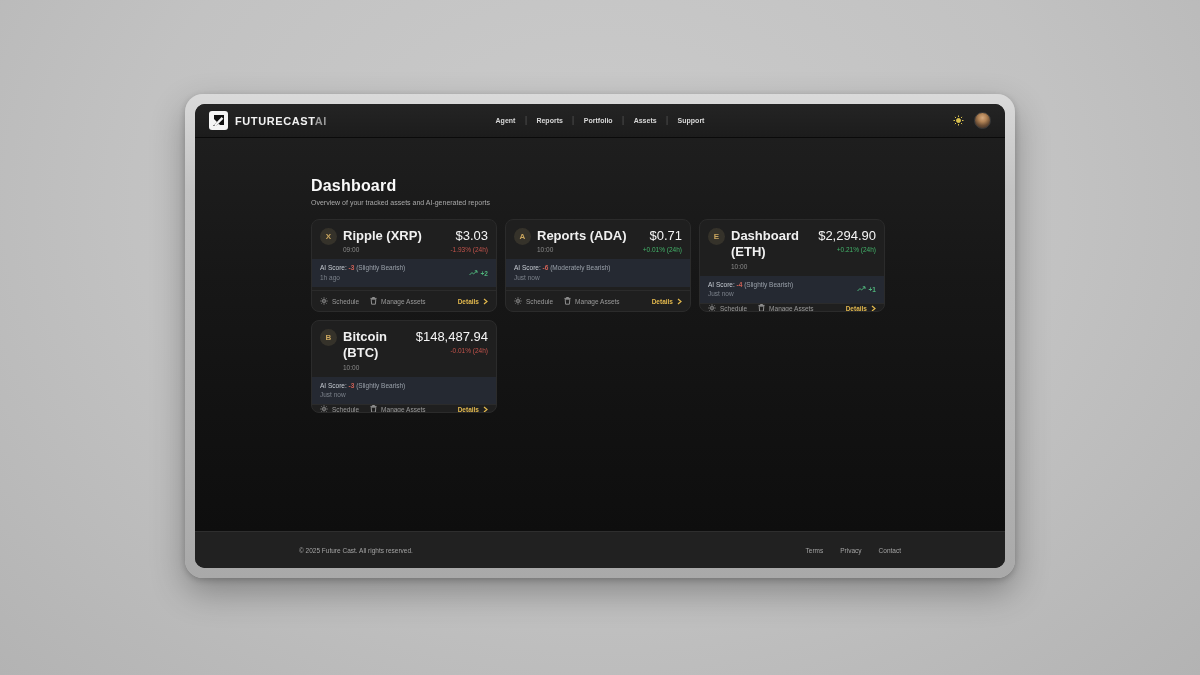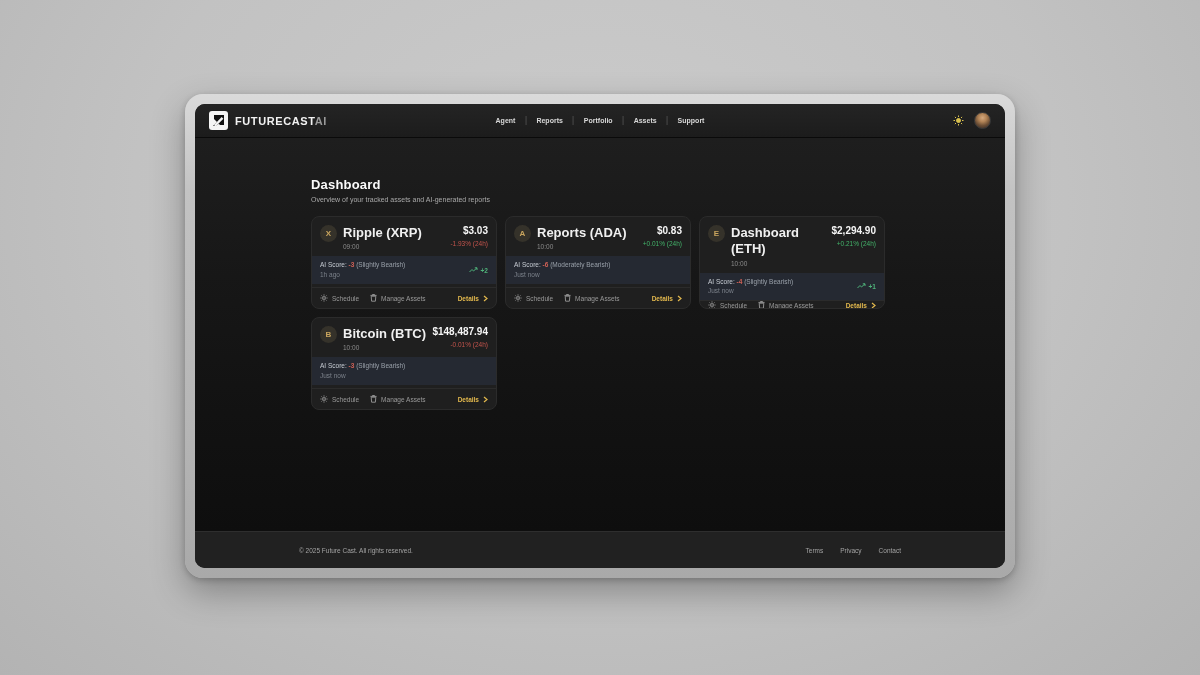--- a/index.html
+++ b/index.html
@@ -44,40 +44,40 @@
     width:17px; height:17px; border-radius:50%;
     background: radial-gradient(circle at 50% 32%, #d3a87e 0%, #b08255 32%, #6b4e35 62%, #46352a 85%, #2e241c 100%);
     border:1px solid #3a3a3a; cursor:pointer;
   }
   
   .main {
     flex:1 1 auto;
     background: linear-gradient(180deg,#1e1e1e 0%,#171717 35%,#121212 70%,#0e0e0e 100%);
     padding:39px 0 0 116px;
   }
-  .page-title { font-size:13px; font-weight:bold; color:#fafafa; letter-spacing:.2px; }
+  .page-title { font-size:16px; font-weight:bold; color:#fafafa; letter-spacing:.2px; }
   .page-subtitle { font-size:7px; color:#a9a9a9; margin-top:4px; }
   .cards {
     margin-top:13px; display:grid;
     grid-template-columns:repeat(3,186px); gap:8px; width:574px;
   }
   .card {
     width:186px; height:93px; background:#1f1f1f; border:1px solid #2b2b2b;
     border-radius:8px; display:flex; flex-direction:column; overflow:hidden;
   }
   .card-head { display:flex; align-items:flex-start; padding:8px 8px 6px; }
   .asset-icon {
     width:17px; height:17px; border-radius:50%; background:#35322a; flex:0 0 17px;
     color:#c9a55e; font-size:8px; font-weight:bold;
     display:flex; align-items:center; justify-content:center; margin-right:6px;
   }
   .asset-name { font-size:13px; font-weight:bold; color:#f0f0f0; line-height:1.25; }
   .asset-time { font-size:6.5px; color:#8b8b8b; margin-top:2px; }
   .card-head-right { margin-left:auto; text-align:right; }
-  .asset-price { font-size:10px; font-weight:bold; color:#f5f5f5; line-height:1.25; }
+  .asset-price { font-size:13px; font-weight:normal; color:#f5f5f5; line-height:1.25; }
   .asset-change { font-size:6.5px; margin-top:2px; }
   .down .asset-change { color:#c4544c; }
   .up .asset-change { color:#43b36a; }
   .score-row {
     background:#252932; padding:4px 8px; display:flex; align-items:center;
     font-size:6.5px; color:#c7ccd3;
   }
   .score-left { line-height:1.5; }
   .score-num { color:#cf6156; font-weight:bold; }
   .sentiment { color:#99a0a9; }
@@ -212,21 +212,21 @@
         </div>
 
         <div class="card up">
           <div class="card-head">
             <span class="asset-icon">A</span>
             <span>
               <div class="asset-name">Reports (ADA)</div>
               <div class="asset-time">10:00</div>
             </span>
             <span class="card-head-right">
-              <div class="asset-price">$0.83</div>
+              <div class="asset-price">$0.71</div>
               <div class="asset-change">+0.01% (24h)</div>
             </span>
           </div>
           <div class="score-row">
             <span class="score-left">
               <span>AI Score:</span>
               <span class="score-num">-6</span>
               <span class="sentiment">(Moderately Bearish)</span>
               <span class="updated">Just now</span>
             </span>

